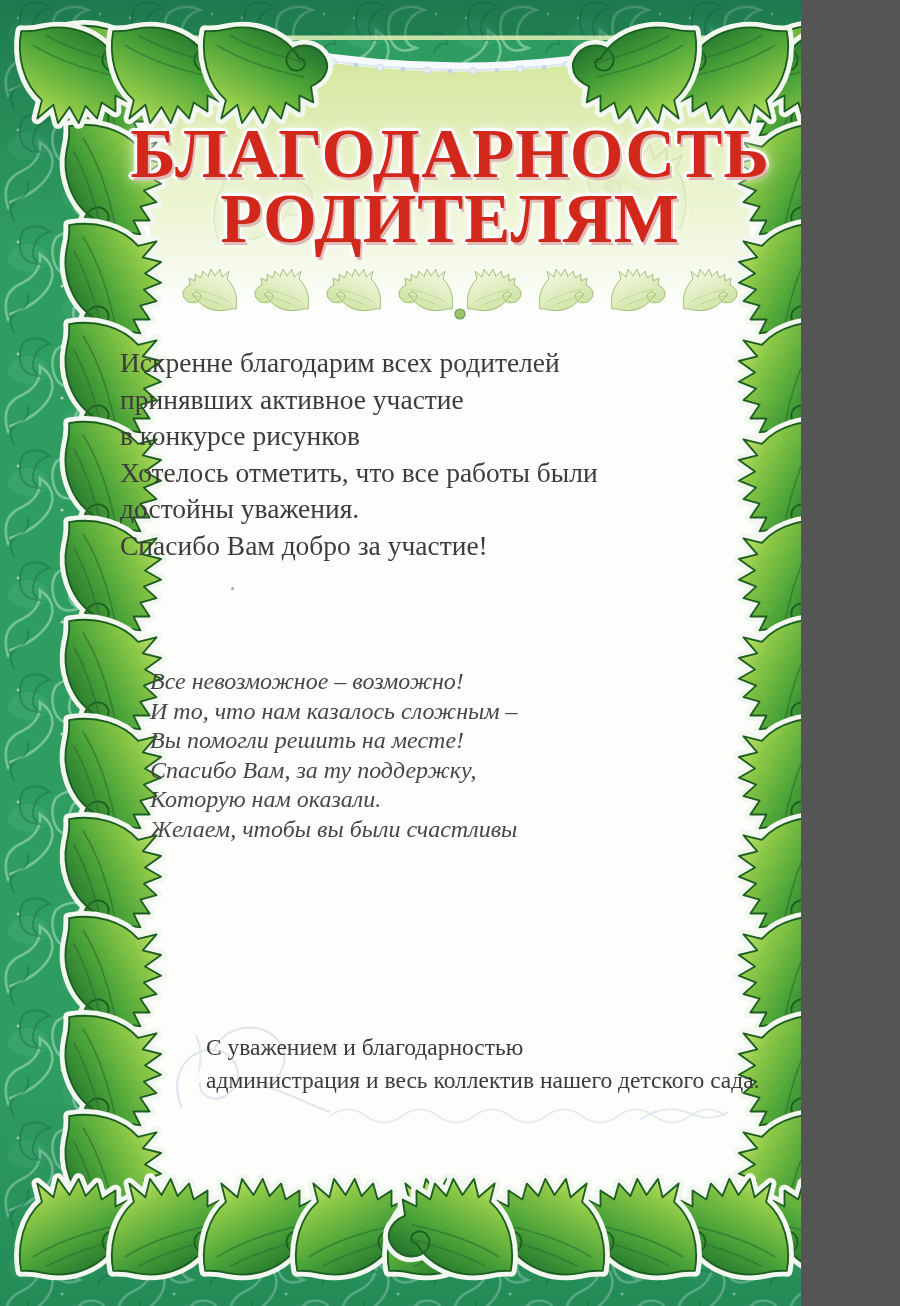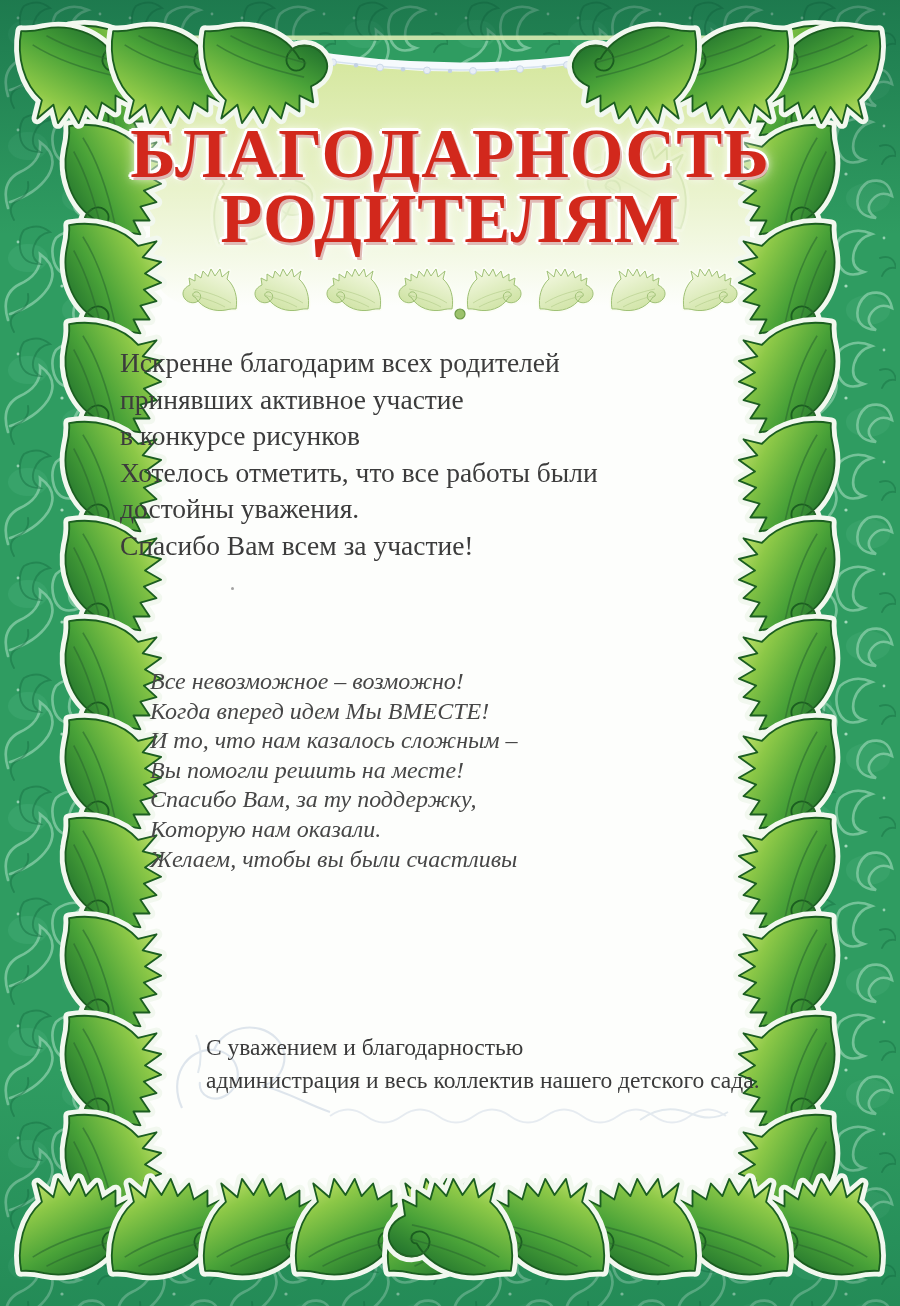--- a/index.html
+++ b/index.html
@@ -1,17 +1,17 @@
 <!DOCTYPE html>
 <html><head>
 <meta charset="utf-8">
 <style>
   html,body{margin:0;padding:0;background:#555;}
   .page{
-    position:relative;width:900px;height:1306px;overflow:hidden;
+    position:relative;width:801px;height:1306px;overflow:hidden;
     font-family:"Liberation Serif", serif;background:#2f9c61;
   }
   .border-svg{position:absolute;left:0;top:0;width:900px;height:1306px;display:block;}
   .content{position:absolute;left:0;top:0;width:900px;height:1306px;}
 
   .title{
     position:absolute;top:122px;left:0;width:900px;margin:0;
     text-align:center;font-weight:bold;color:#d2281c;
     font-size:69px;line-height:65px;letter-spacing:1px;
     text-shadow:
@@ -225,28 +225,27 @@
       <span>БЛАГОДАРНОСТЬ</span>
       <span>РОДИТЕЛЯМ</span>
     </h1>
 
     <p class="greeting">
       <span style="display:block">Искренне благодарим всех родителей</span>
       <span style="display:block">принявших активное участие</span>
       <span style="display:block">в конкурсе рисунков</span>
       <span style="display:block">Хотелось отметить, что все работы были</span>
       <span style="display:block">достойны уважения.</span>
-      <span style="display:block">Спасибо Вам всем за участие!</span>
+      <span style="display:block">Спасибо Вам добро за участие!</span>
     </p>
 
     <div class="stray-dot"></div>
 
     <p class="poem">
       <span style="display:block">Все невозможное – возможно!</span>
-      <span style="display:block">Когда вперед идем Мы ВМЕСТЕ!</span>
       <span style="display:block">И то, что нам казалось сложным –</span>
       <span style="display:block">Вы помогли решить на месте!</span>
       <span style="display:block">Спасибо Вам, за ту поддержку,</span>
       <span style="display:block">Которую нам оказали.</span>
       <span style="display:block">Желаем, чтобы вы были счастливы</span>
     </p>
 
     <p class="signature">
       <span style="display:block">С уважением и благодарностью</span>
       <span style="display:block">администрация и весь коллектив нашего детского сада.</span>

